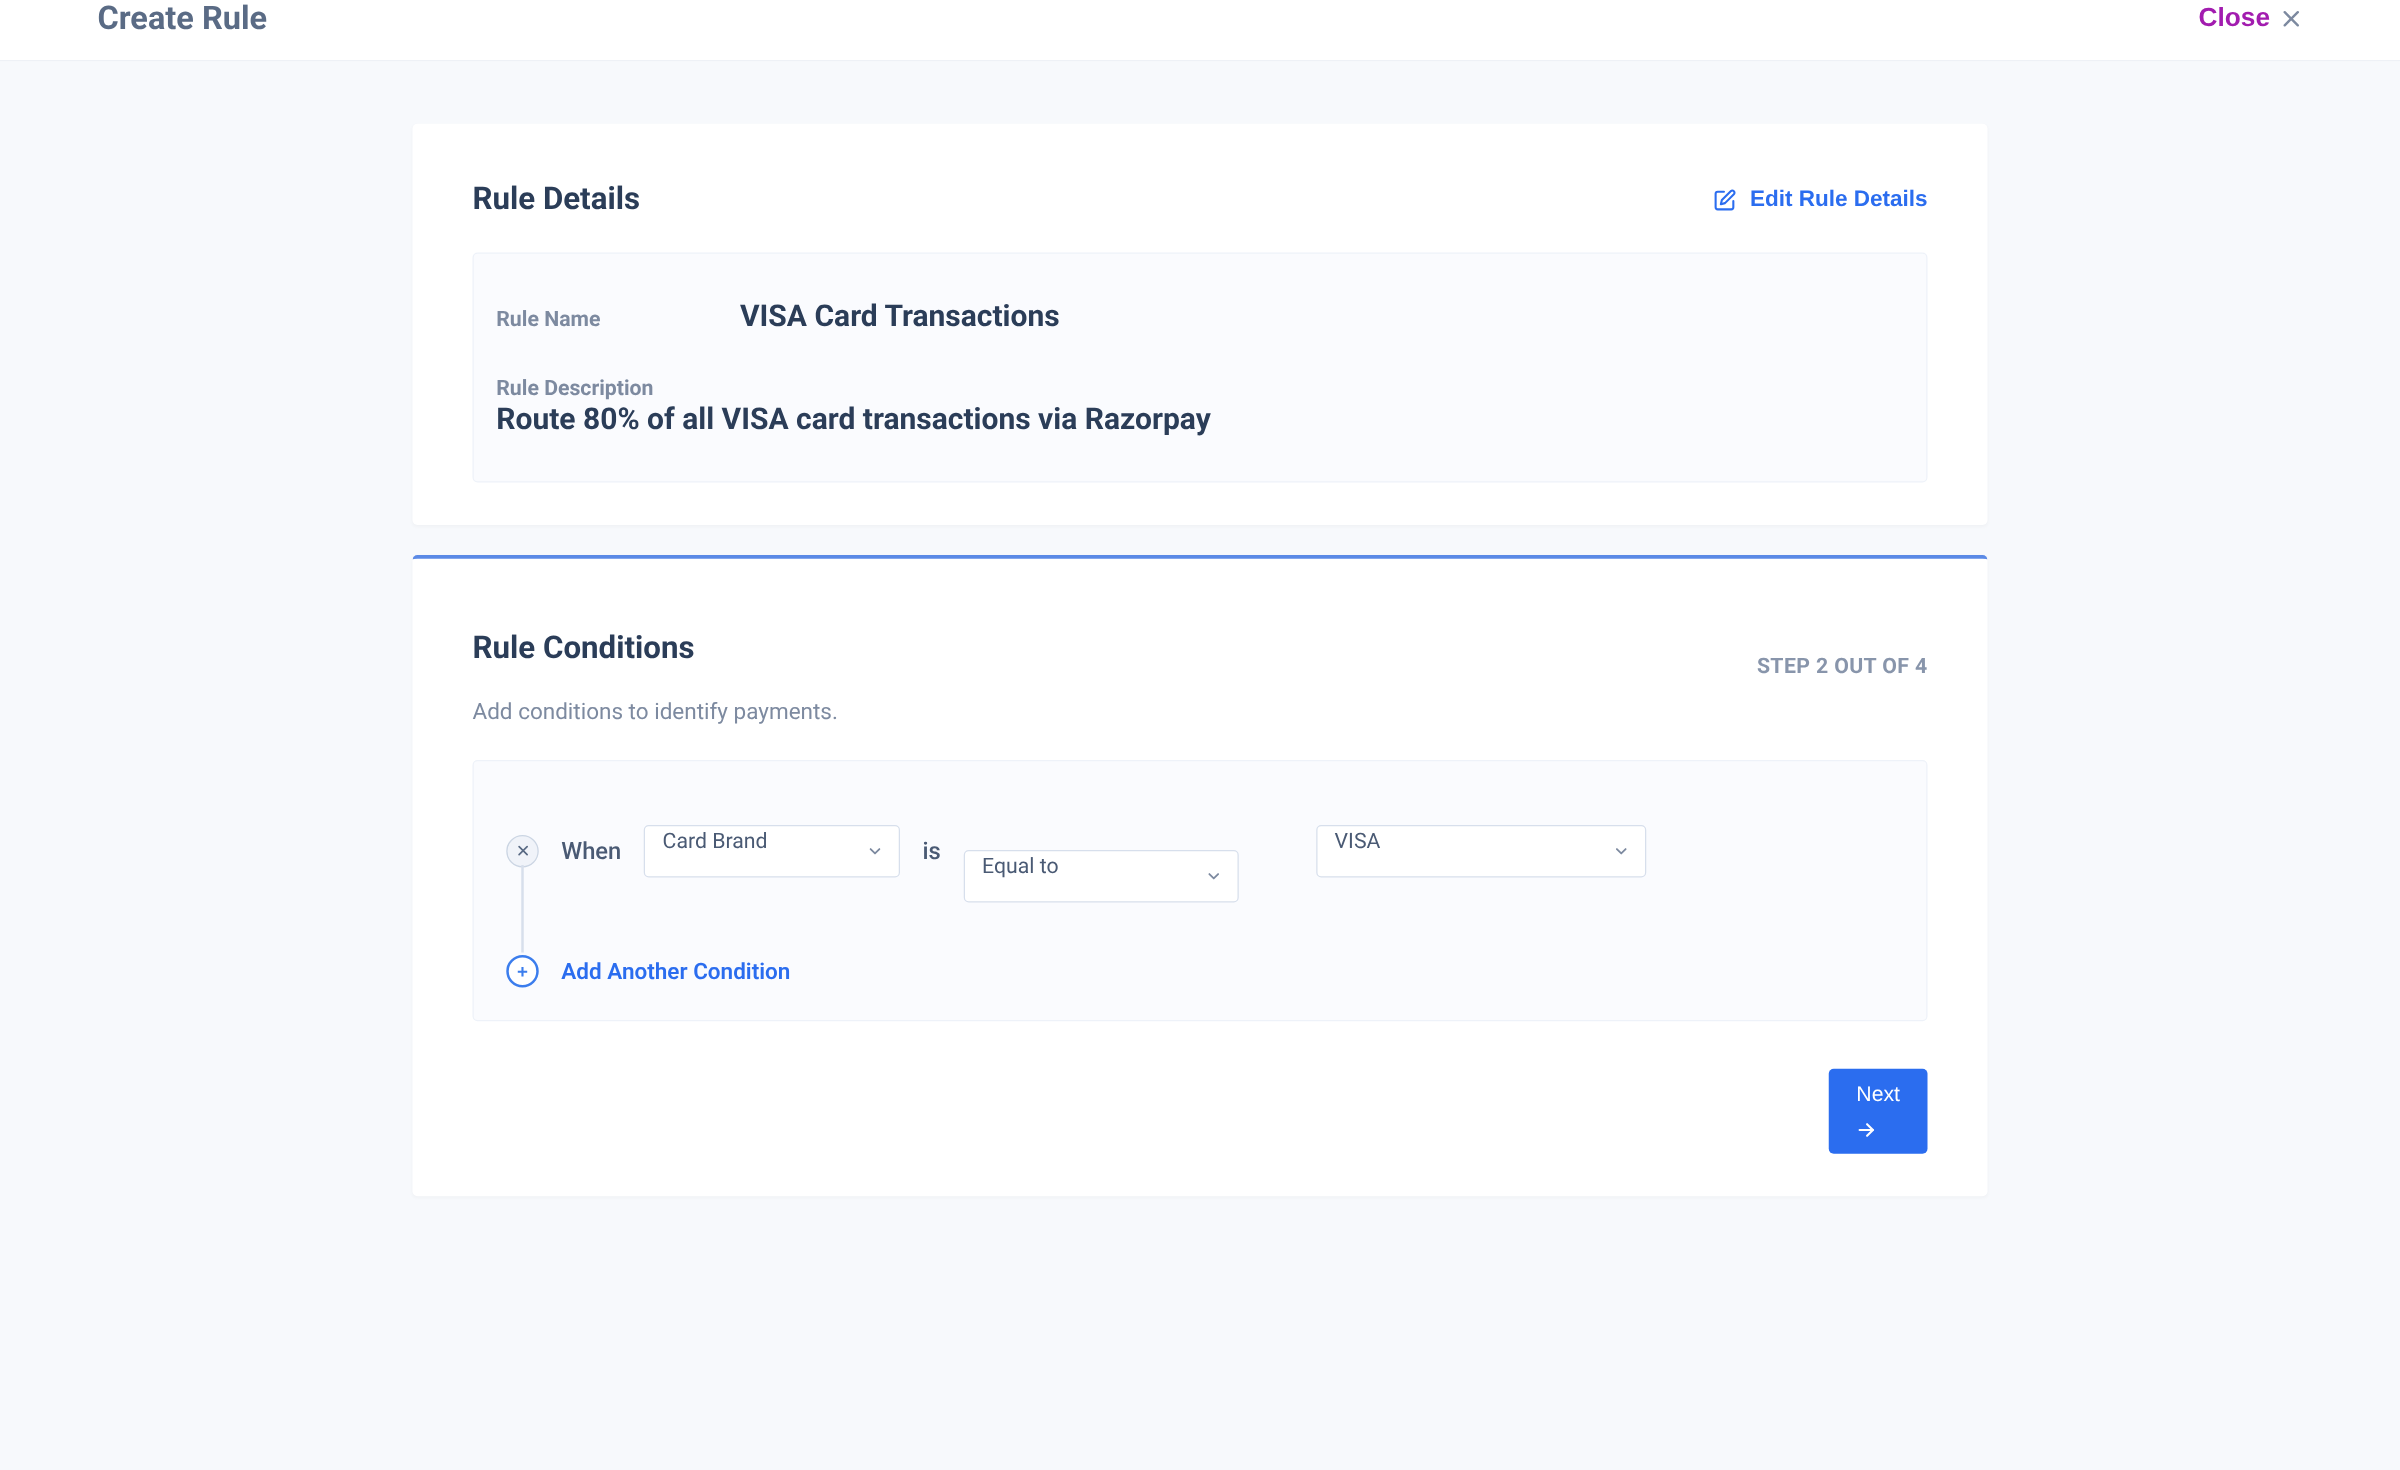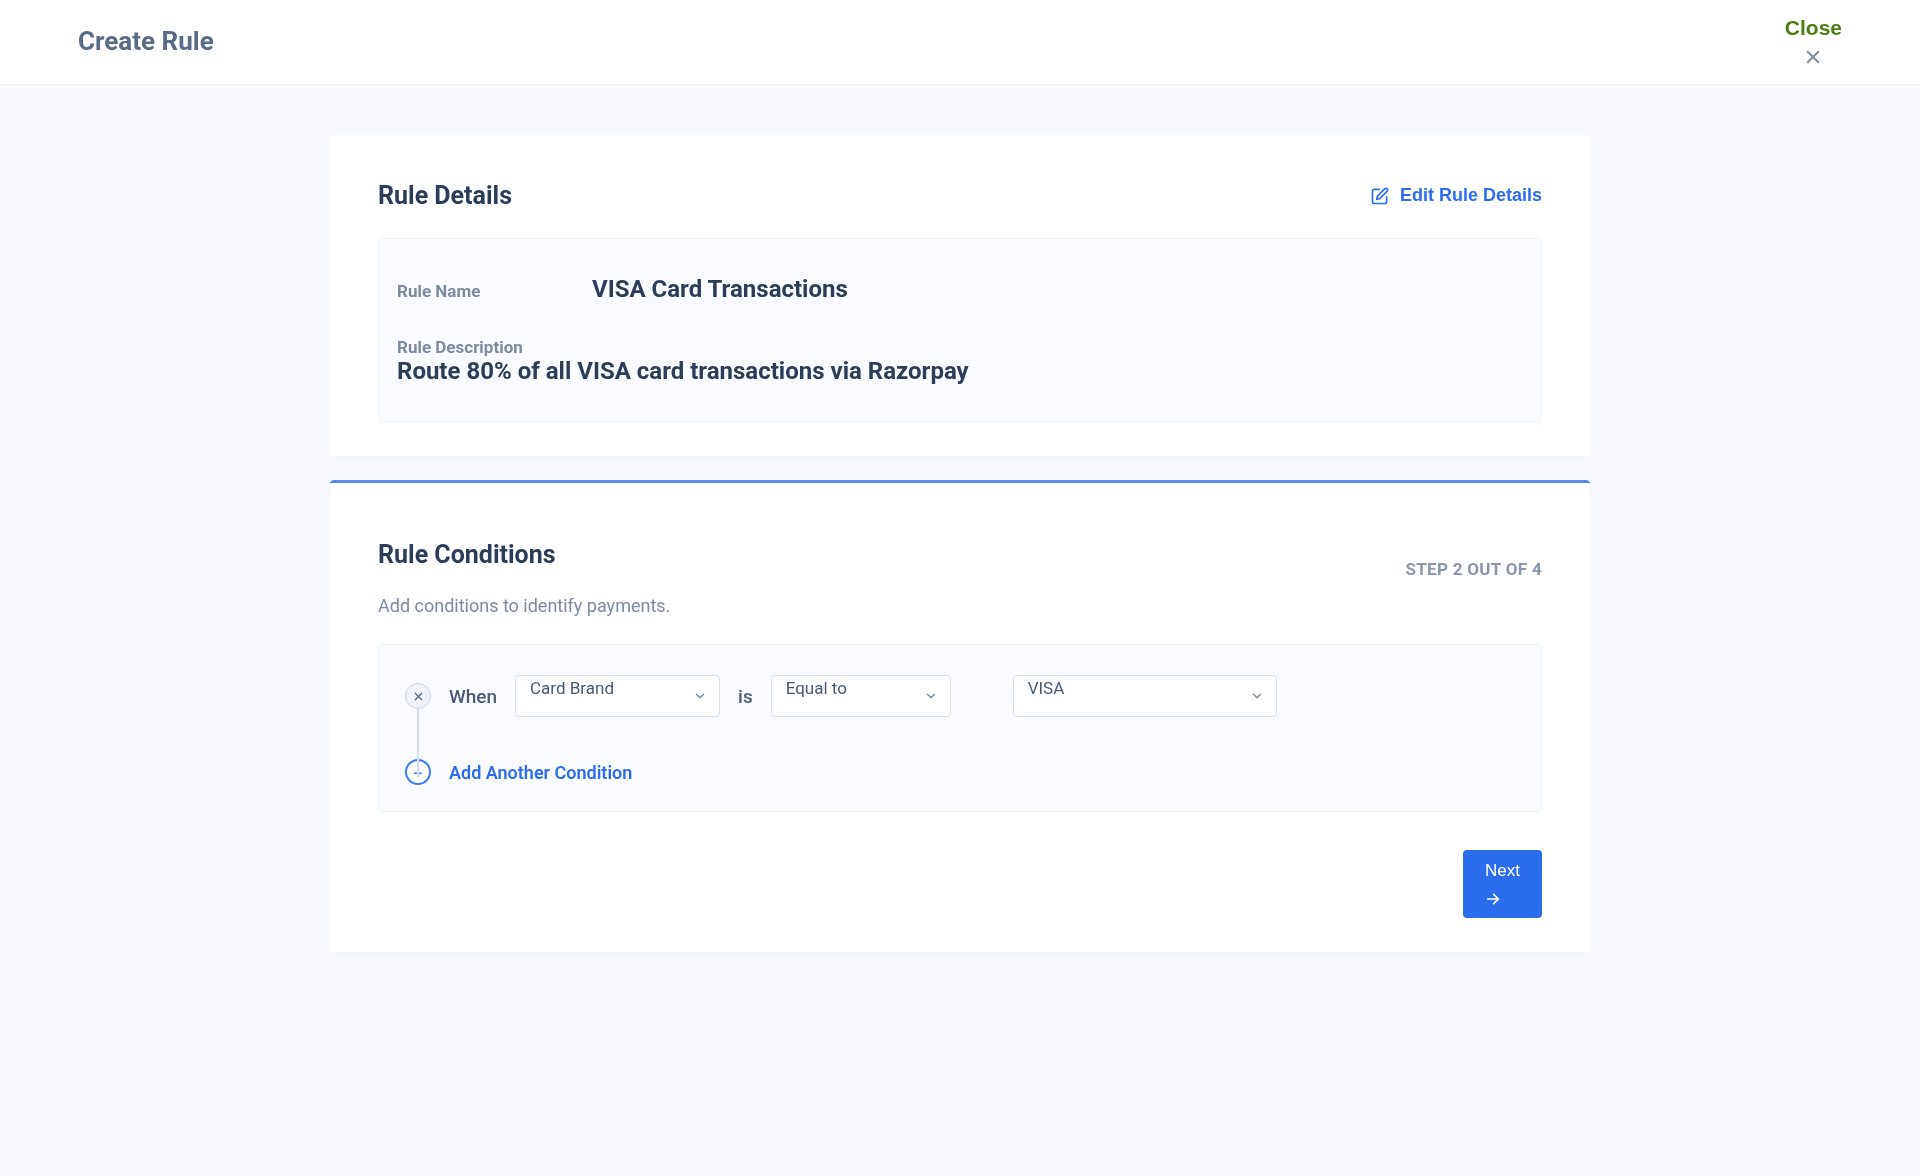--- a/index.html
+++ b/index.html
@@ -6,39 +6,38 @@
   body {
     font-family: -apple-system, BlinkMacSystemFont, "Segoe UI", Roboto, "Helvetica Neue", Arial, sans-serif;
     background: #f7f9fc;
     color: #2b3d58;
   }
   .topbar {
     background: #fff;
     display: flex;
     justify-content: space-between;
     align-items: center;
-    padding: 16px 78px 18px 78px;
+    padding: 0 78px 18px 78px;
     border-bottom: 1px solid #eef1f6;
   }
   .topbar-title {
     font-size: 26px;
     font-weight: 700;
     color: #5a6b85;
   }
   .close-btn {
     display: flex;
     align-items: center;
     gap: 8px;
-    color: #4d7c0f;
+    color: #a21caf;
     font-size: 21px;
     font-weight: 600;
     cursor: pointer;
     background: none;
     border: none;
-    flex-direction: column;
   }
   .close-btn svg { width: 18px; height: 18px; stroke: #7d8aa0; }
   .main-wrap {
     max-width: 1260px;
     margin: 50px auto 0 auto;
     padding: 0 0 40px 0;
   }
   .card {
     background: #fff;
     border-radius: 4px;
@@ -161,21 +160,21 @@
     height: 42px;
     display: flex;
     align-items: center;
     padding: 0 36px 16px 14px;
     font-size: 17px;
     color: #4a5a74;
     cursor: pointer;
     min-width: 150px;
   }
   .select.w1 { width: 205px; }
-  .select.w2 { width: 180px; }
+  .select.w2 { width: 220px; margin-top: 41px; }
   .select.w3 { width: 264px; }
   .select svg {
     position: absolute;
     right: 12px;
     top: 50%;
     transform: translateY(-50%);
     width: 14px; height: 14px;
     stroke: #7d8aa0;
   }
   .add-row {

